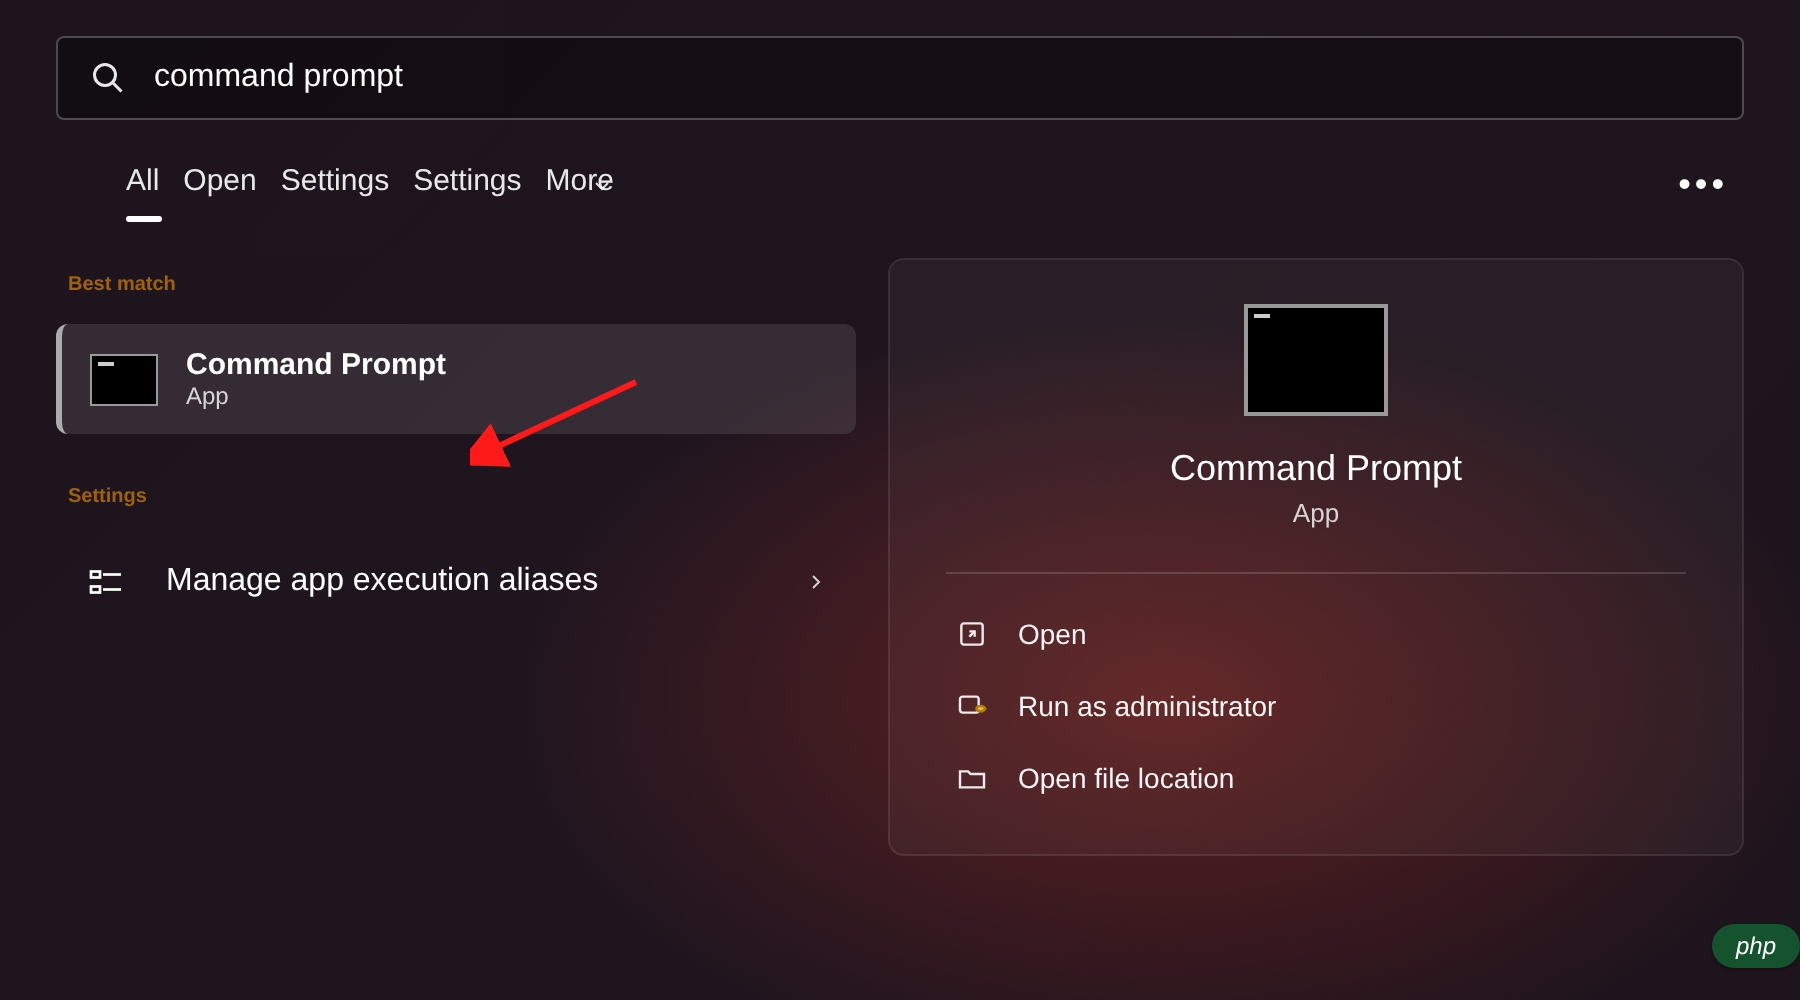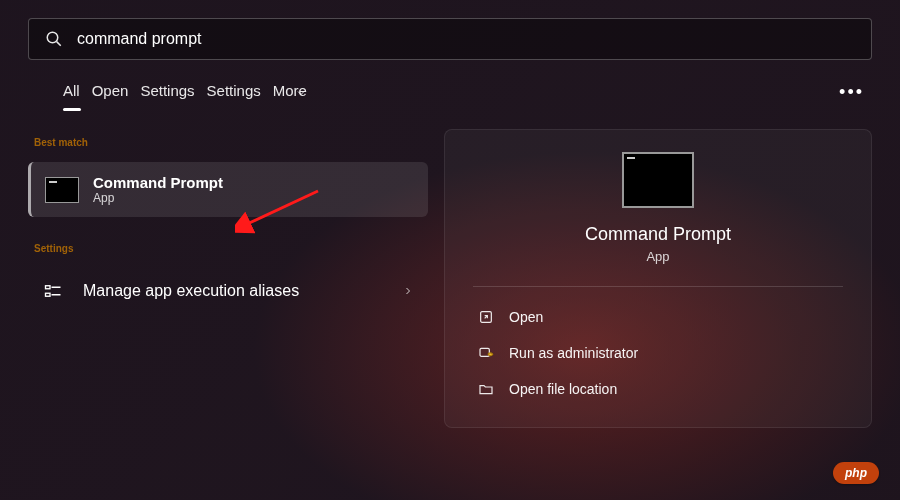--- a/index.html
+++ b/index.html
@@ -83,23 +83,23 @@
   .action-item {
     display: flex; align-items: center; gap: 14px;
     padding: 8px 4px; font-size: 14px; cursor: pointer;
     color: rgba(255,255,255,0.95);
   }
   .action-icon { width: 18px; display: flex; align-items: center; justify-content: center; opacity: 0.9; }
   .arrow {
     position: absolute; left: 235px; top: 185px; pointer-events: none;
   }
   .php-badge {
-    position: absolute; right: 21px; bottom: 16px;
-    background: #c2410c; color: #fff; font-size: 12px; font-style: italic;
-    padding: 4px 12px; border-radius: 12px; font-weight: 700;
+    position: absolute; right: 0; bottom: 16px;
+    background: #14532d; color: #fff; font-size: 12px; font-style: italic;
+    padding: 4px 12px; border-radius: 12px; font-weight: 400;
     box-shadow: 0 1px 2px rgba(0,0,0,0.3);
   }
 </style>
 </head>
 <body>
 
 <div class="search-bar">
   <svg width="18" height="18" viewBox="0 0 24 24" fill="none" stroke="#fff" stroke-width="2">
       <circle cx="10" cy="10" r="7"></circle>
       <line x1="21" y1="21" x2="15.5" y2="15.5"></line>

